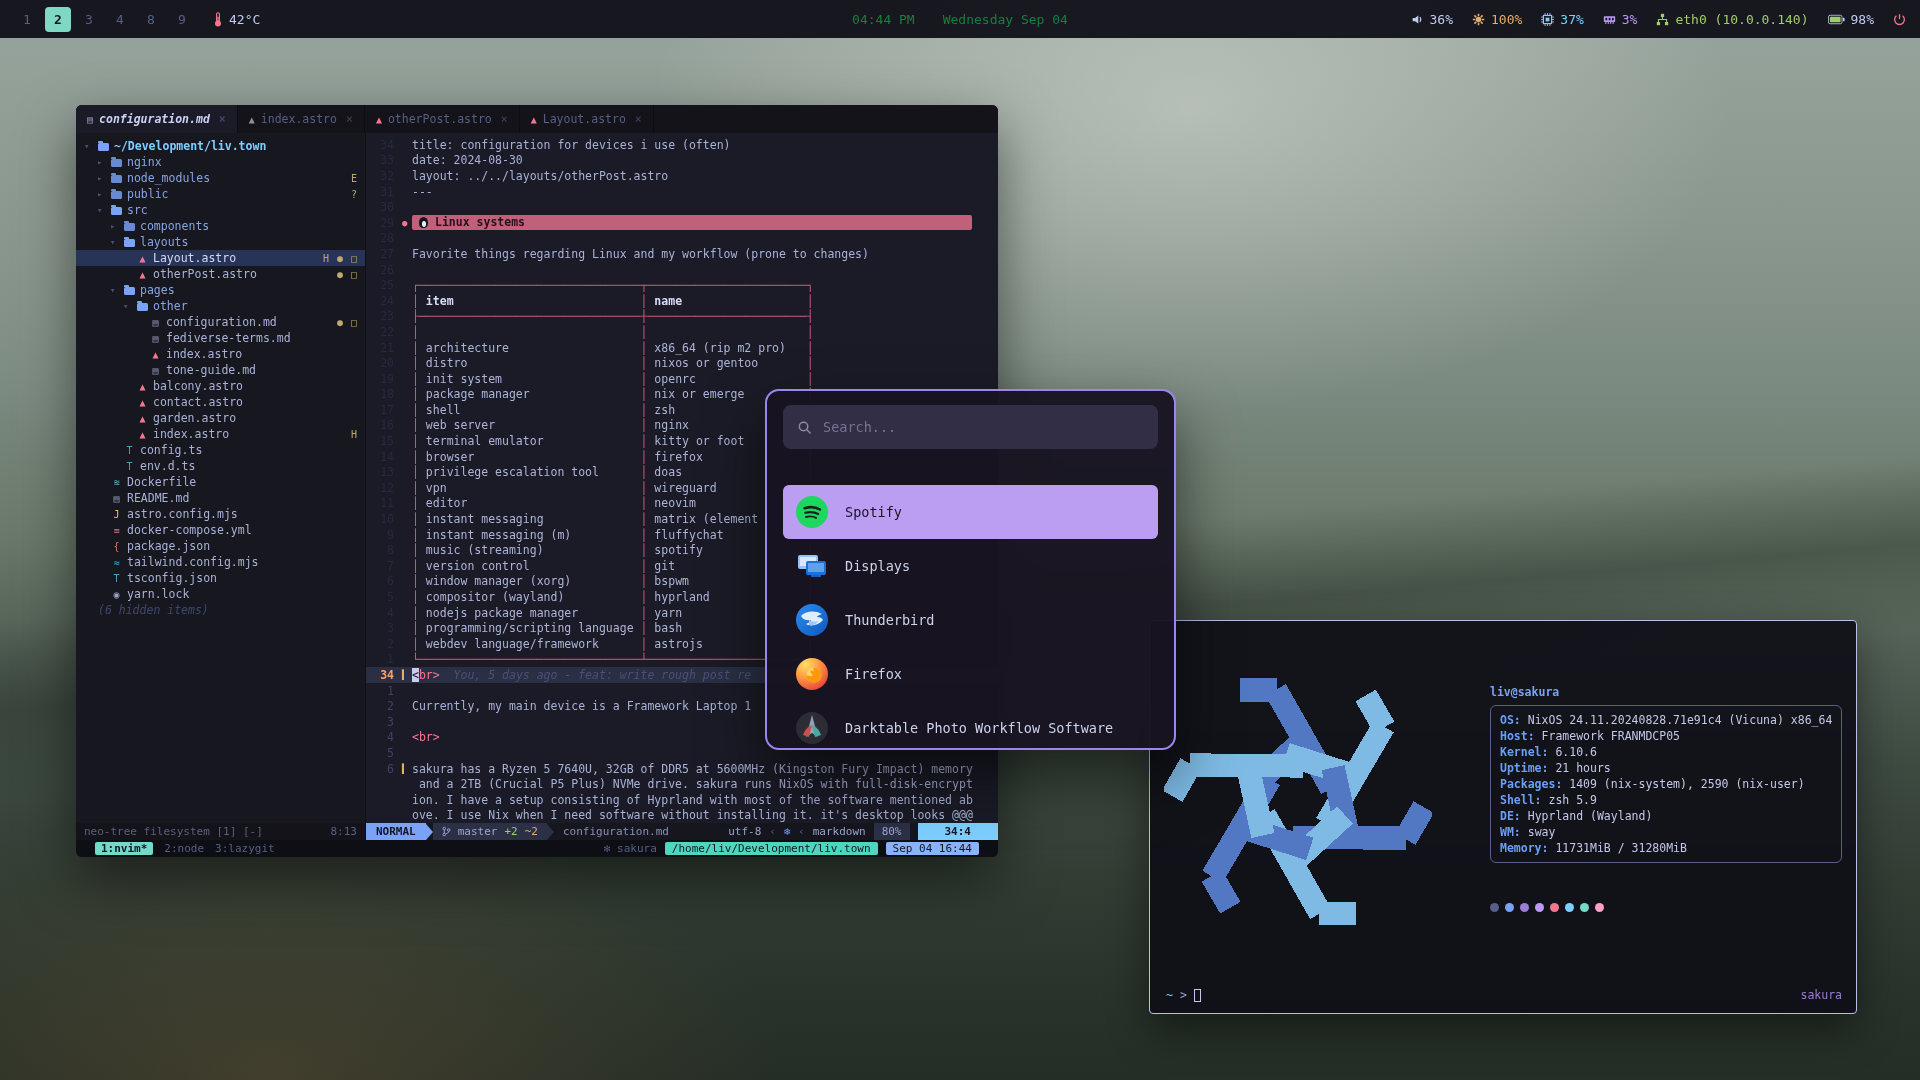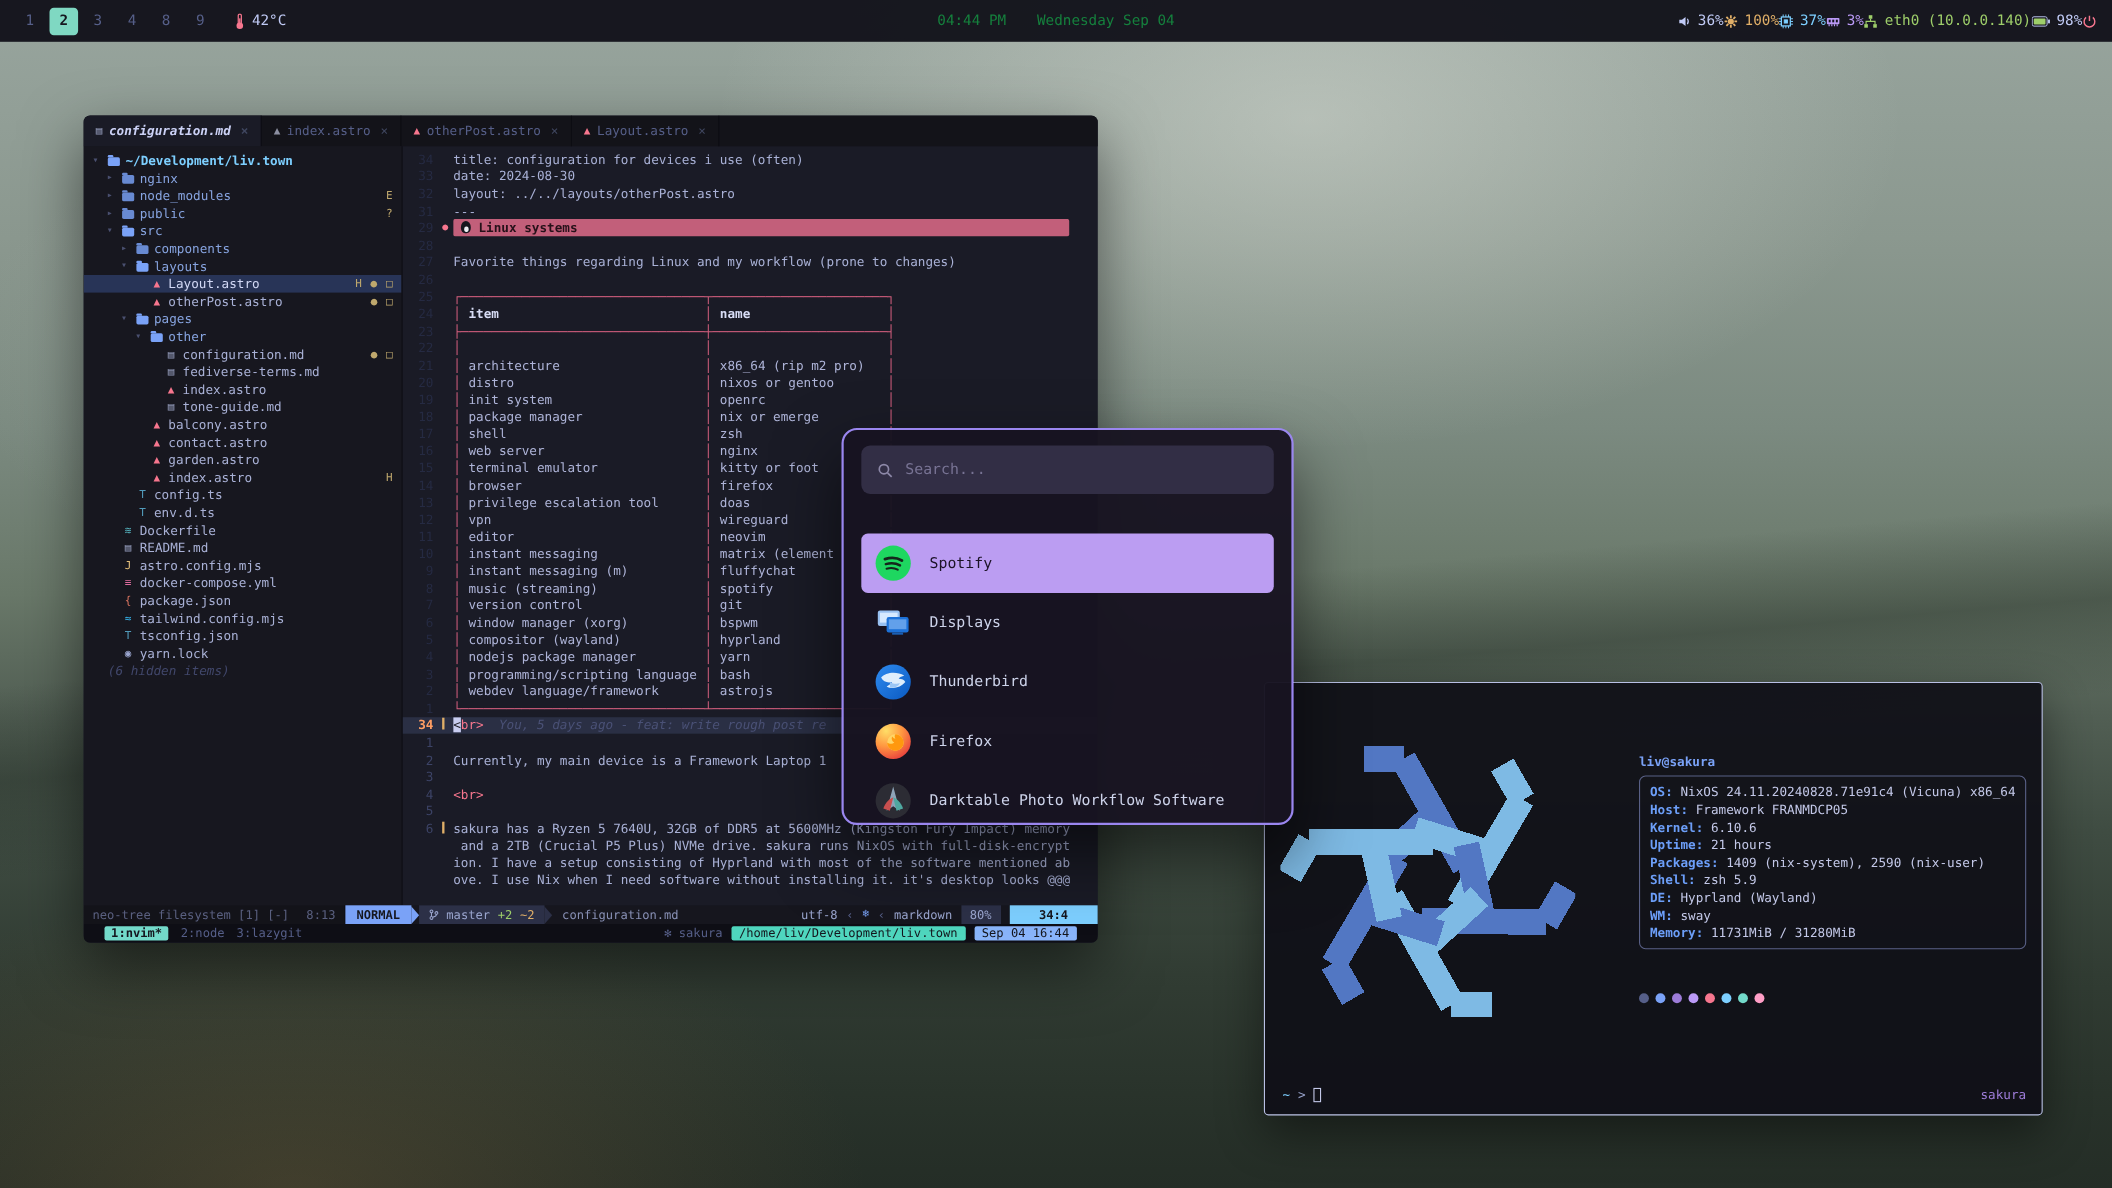--- a/index.html
+++ b/index.html
@@ -21,21 +21,21 @@
     background:rgba(19,19,27,.97); display:flex; align-items:center; padding:0 14px;
     color:#c0caf5; font-size:13px; }
   .tb-left { display:flex; align-items:center; gap:18px; }
   .workspaces { display:flex; align-items:center; gap:5px; }
   .ws { min-width:26px; height:25px; line-height:25px; text-align:center; color:#565f89; }
   .ws.active { background:#7fd8c2; color:#15161e; border-radius:4px; font-weight:bold; }
   .module { display:flex; align-items:center; gap:6px; white-space:nowrap; }
   .mi { display:flex; align-items:center; }
   .tb-center { position:absolute; left:50%; transform:translateX(-50%); display:flex; gap:28px;
     color:#15803d; font-weight:normal; }
-  .tb-right { margin-left:auto; display:flex; align-items:center; }
+  .tb-right { margin-left:auto; display:flex; align-items:center; gap:19px; }
 
   
   .ed { position:absolute; left:76px; top:105px; width:922px; height:752px; z-index:10;
     background:#1a1b26; border-radius:6px; overflow:hidden; font-size:11.5px; color:#a9b1d6;
     box-shadow:0 22px 55px rgba(0,0,0,.5); }
   .tabline { height:28px; background:#131319; display:flex; align-items:stretch; }
   .tab { display:flex; align-items:center; gap:6px; padding:0 11px; border-right:1px solid #0c0c12;
     color:#565f89; }
   .tab.active { background:#1a1b26; color:#cbd1f5; font-weight:bold; font-style:italic; }
   .tabicon { font-size:10px; font-style:normal; }
@@ -75,21 +75,21 @@
     background:#c25f7a; color:#261119; font-weight:bold; padding-left:7px; border-radius:2px; }
   .penguin { display:inline-block; width:9px; height:11px; background:#16161e;
     border-radius:50% 50% 42% 42%; position:relative; }
   .penguin::after { content:''; position:absolute; left:2.5px; top:4.5px; width:4px; height:5.5px;
     background:#edeef4; border-radius:50%; }
   .tag { color:#f7768e; }
   .curblk { background:#c8cdf0; color:#16161e; }
   .blame { color:#4a5176; font-style:italic; }
 
   .statusline { height:17px; display:flex; align-items:stretch; font-size:11px; }
-  .st-tree { width:238px; flex:none; background:#131319; color:#5a6080; display:flex;
+  .st-tree { width:290px; flex:none; background:#131319; color:#5a6080; display:flex;
     justify-content:space-between; align-items:center; padding:0 8px; border-right:1px solid #0e0e14; }
   .st-main { flex:1; background:#16161e; display:flex; align-items:center; color:#9aa5ce; }
   .seg-mode { background:#7aa2f7; color:#15161e; font-weight:bold; padding:0 10px;
     display:flex; align-items:center; height:100%; }
   .tri-a { width:0; height:0; border-top:8.5px solid transparent; border-bottom:8.5px solid transparent;
     border-left:7px solid #7aa2f7; }
   .seg-git { background:#2c3047; height:100%; display:flex; align-items:center; gap:7px; padding:0 9px; }
   .tri-b { width:0; height:0; border-top:8.5px solid transparent; border-bottom:8.5px solid transparent;
     border-left:7px solid #2c3047; }
   .diff-add { color:#9ece6a; } .diff-mod { color:#e0af68; }
@@ -423,20 +423,21 @@
         <div class="trow" style="padding-left: 8px;">
           <span class="chev"></span>
           <span class="tlabel note">(6 hidden items)</span>
         </div>
       </aside>
     <div class="buffer">
         <div class="bl"><span class="ln">34</span><span class="sign"></span><span class="tx">title: configuration for devices i use (often)</span></div>
         <div class="bl"><span class="ln">33</span><span class="sign"></span><span class="tx">date: 2024-08-30</span></div>
         <div class="bl"><span class="ln">32</span><span class="sign"></span><span class="tx">layout: ../../layouts/otherPost.astro</span></div>
         <div class="bl"><span class="ln">31</span><span class="sign"></span><span class="tx">---</span></div>
+        <div class="bl"><span class="ln">30</span><span class="sign"></span><span class="tx"></span></div>
         <div class="bl"><span class="ln">29</span><span class="sign s-pink">●</span><span class="tx"><span class="hbar"><span class="penguin"></span><span>Linux systems</span></span></span></div>
         <div class="bl"><span class="ln">28</span><span class="sign"></span><span class="tx"></span></div>
         <div class="bl"><span class="ln">27</span><span class="sign"></span><span class="tx">Favorite things regarding Linux and my workflow (prone to changes)</span></div>
         <div class="bl"><span class="ln">26</span><span class="sign"></span><span class="tx"></span></div>
         <div class="bl"><span class="ln">25</span><span class="sign"></span><span class="tx"><span class="tbd">┌────────────────────────────────┬───────────────────────┐</span></span></div>
         <div class="bl"><span class="ln">24</span><span class="sign"></span><span class="tx"><span class="tbd">│ </span><span class="thcell">item                           </span><span class="tbd">│ </span><span class="thcell">name                  </span><span class="tbd">│</span></span></div>
         <div class="bl"><span class="ln">23</span><span class="sign"></span><span class="tx"><span class="tbd">├────────────────────────────────┼───────────────────────┤</span></span></div>
         <div class="bl"><span class="ln">22</span><span class="sign"></span><span class="tx"><span class="tbd">│                                │                       │</span></span></div>
         <div class="bl"><span class="ln">21</span><span class="sign"></span><span class="tx"><span class="tbd">│ </span><span class="tcell">architecture                   </span><span class="tbd">│ </span><span class="tcell">x86_64 (rip m2 pro)   </span><span class="tbd">│</span></span></div>
         <div class="bl"><span class="ln">20</span><span class="sign"></span><span class="tx"><span class="tbd">│ </span><span class="tcell">distro                         </span><span class="tbd">│ </span><span class="tcell">nixos or gentoo       </span><span class="tbd">│</span></span></div>

